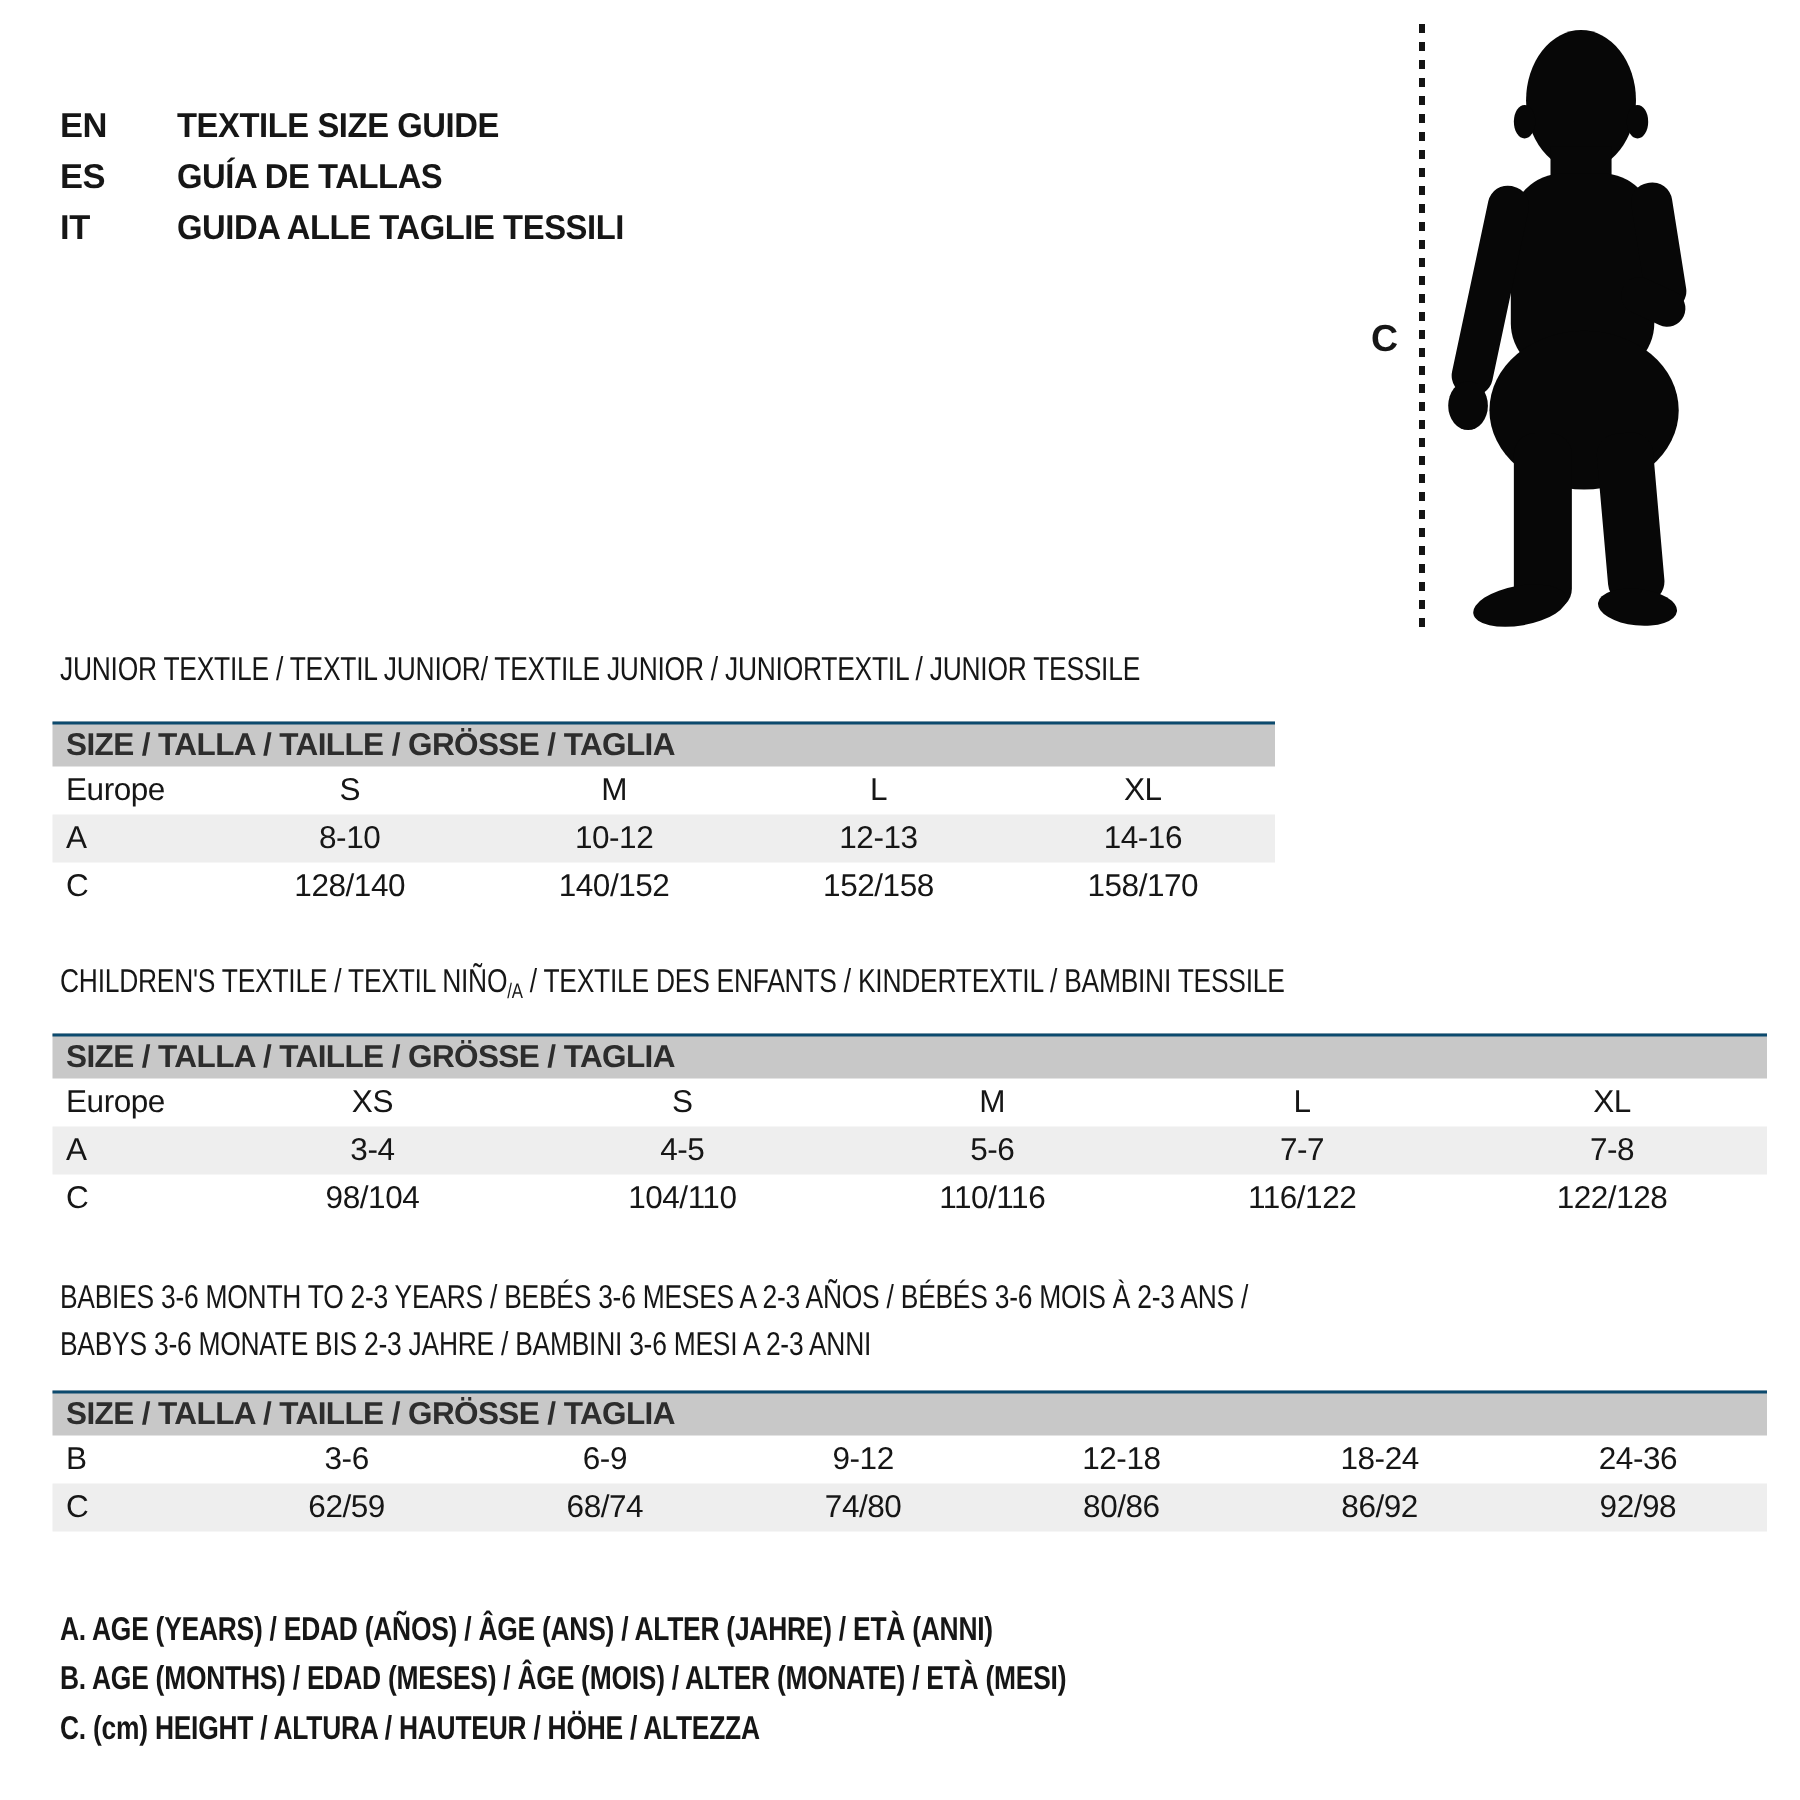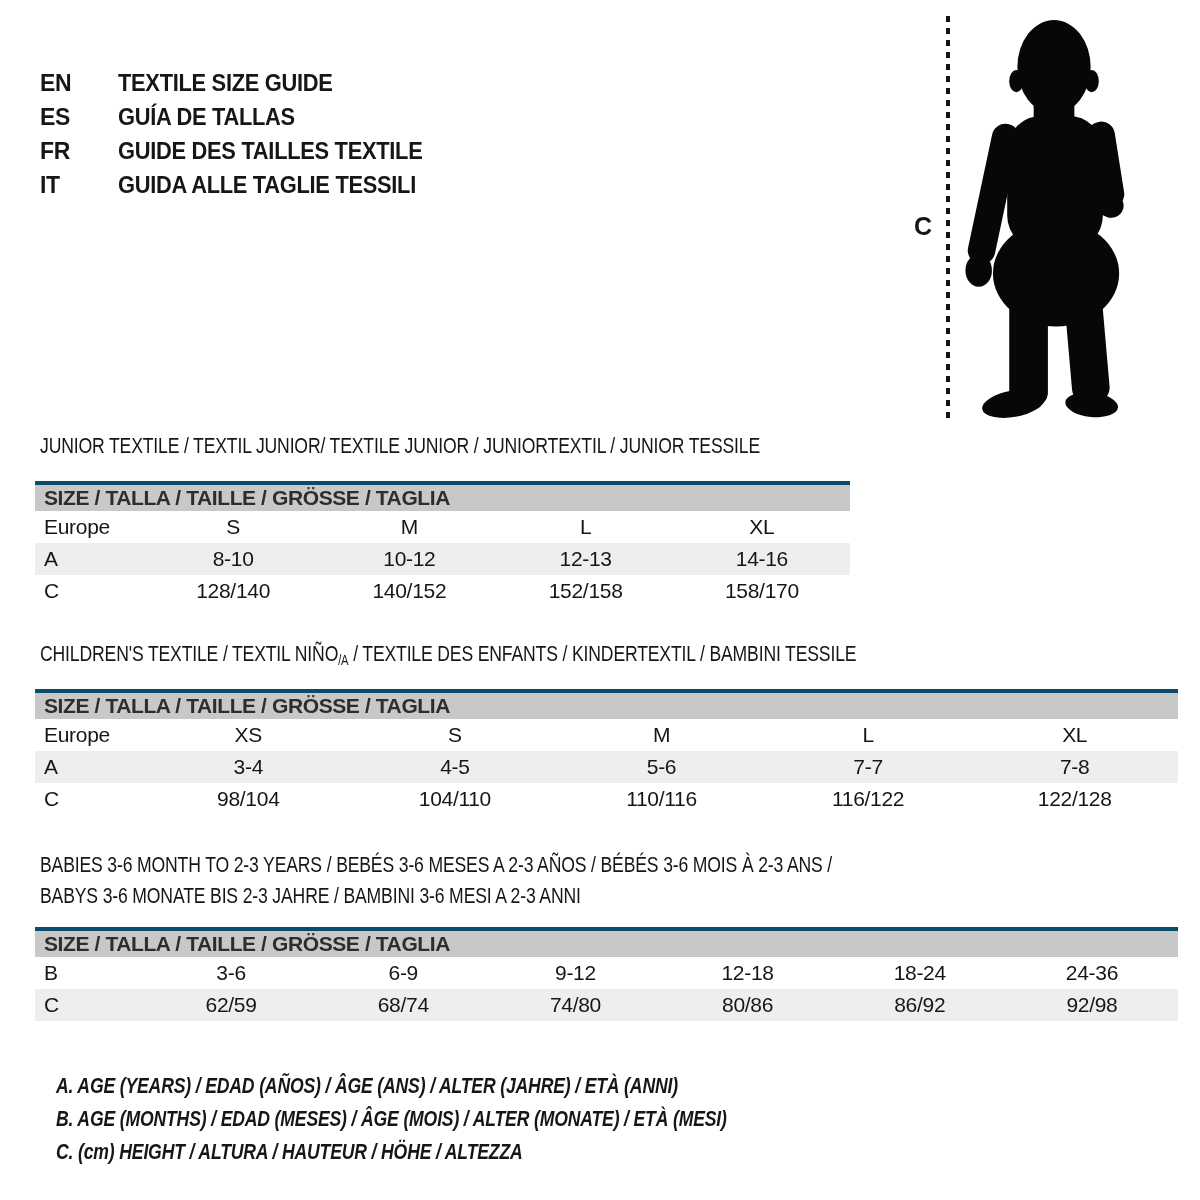--- a/index.html
+++ b/index.html
@@ -25,53 +25,49 @@
   .c-label{position:absolute;left:14px;top:212px;font-weight:bold;font-size:25px;}
   #figure svg{position:absolute;left:62px;top:16px;}
 
   
   .sec-title{font-weight:normal;font-size:22px;line-height:26px;white-space:nowrap;letter-spacing:-0.2px;}
   .sub-a{font-size:14px;position:relative;top:4px;}
   .title-line{line-height:31px;}
 
   
   .size-table{position:absolute;}
-  .t-header{height:30px;background:#c8c8c8;border-top:4px solid #0c4a6e;box-sizing:border-box;
+  .t-header{height:30px;background:#c8c8c8;border-top:2px solid #0c4a6e;box-sizing:border-box;
     display:flex;align-items:center;padding-left:9px;font-weight:bold;font-size:21px;color:#2d2d2d;letter-spacing:-0.4px;}
   .t-row{display:flex;height:32px;align-items:center;font-size:21px;letter-spacing:-0.3px;}
   .t-row.shaded{background:#eeeeee;}
   .t-label{flex:0 0 110px;padding-left:9px;box-sizing:border-box;}
   .t-cell{flex:1;text-align:center;}
 
   #junior-title{left:40px;top:433px;}
   #junior-table{left:35px;top:481px;width:815px;}
   #children-title{left:40px;top:641px;}
   #children-table{left:35px;top:689px;width:1143px;}
   #babies-title{left:40px;top:849px;}
   #babies-table{left:35px;top:927px;width:1143px;}
 
   
-  #footnotes{left:56px;top:1069px;font-style:italic;}
+  #footnotes{left:40px;top:1069px;}
   .footnote{height:33px;line-height:33px;font-weight:bold;font-size:22px;white-space:nowrap;letter-spacing:-0.2px;}
 </style>
 </head>
 <body>
 
 <div class="abs" id="lang-list">
   <div class="lang-row">
     <span class="lang-code">EN</span>
     <span class="cx95">TEXTILE SIZE GUIDE</span>
   </div>
   <div class="lang-row">
     <span class="lang-code">ES</span>
     <span class="cx95">GUÍA DE TALLAS</span>
-  </div>
-  <div class="lang-row">
-    <span class="lang-code">FR</span>
-    <span class="cx95">GUIDE DES TAILLES TEXTILE</span>
   </div>
   <div class="lang-row">
     <span class="lang-code">IT</span>
     <span class="cx95">GUIDA ALLE TAGLIE TESSILI</span>
   </div>
 </div>
 
 <div class="abs" id="figure">
   <div class="dash-line"></div>
   <div class="c-label">C</div>

